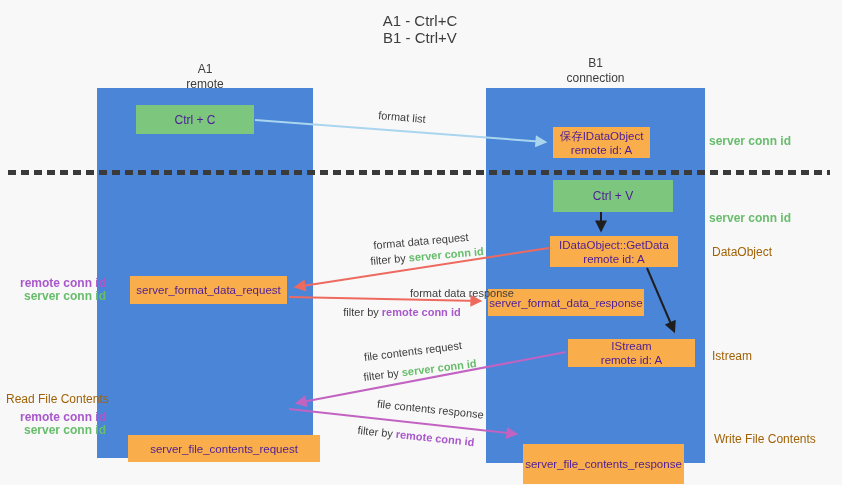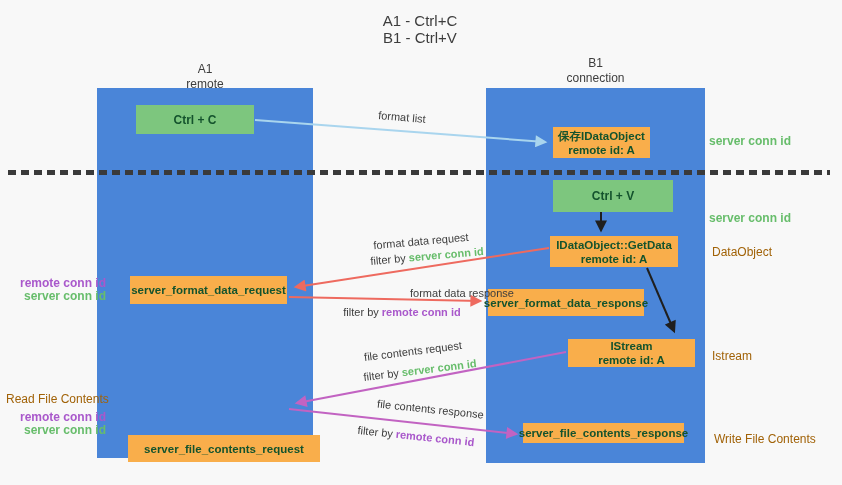--- a/index.html
+++ b/index.html
@@ -17,33 +17,33 @@
   .lane{position:absolute;background:#4a85d8;z-index:1;}
   .lane.left{left:97px;top:88px;width:216px;height:370px;}
   .lane.right{left:486px;top:88px;width:219px;height:375px;}
 
   .dotline{position:absolute;left:8px;top:170px;width:822px;height:5px;z-index:2;
            background:repeating-linear-gradient(90deg,#3a3a3a 0 8px,transparent 8px 13px);}
 
   svg.arrows{position:absolute;left:0;top:0;z-index:3;pointer-events:none;}
 
   .node{position:absolute;z-index:4;display:flex;flex-direction:column;align-items:center;
-        justify-content:center;color:#14532d;text-align:center;font-weight:bold;}
+        justify-content:center;color:#4c1d95;text-align:center;}
   .node.green{background:#7dc67e;font-size:12px;}
   .node.orange{background:#f9ae4b;font-size:11.5px;line-height:14px;}
 
   .n-ctrl-c{left:136px;top:105px;width:118px;height:29px;}
   .n-save{left:553px;top:127px;width:97px;height:31px;}
   .n-ctrl-v{left:553px;top:180px;width:120px;height:32px;}
   .n-getdata{left:550px;top:236px;width:128px;height:31px;}
   .n-freq{left:130px;top:276px;width:157px;height:28px;}
   .n-fresp{left:488px;top:289px;width:156px;height:27px;text-align:right;}
   .n-istream{left:568px;top:339px;width:127px;height:28px;}
   .n-fcreq{left:128px;top:392px;width:192px;height:27px;margin-top:43px;}
-  .n-fcresp{left:523px;top:423px;width:161px;height:20px;}
+  .n-fcresp{left:523px;top:444px;width:161px;height:40px;}
 
   .mid-label{position:absolute;z-index:5;font-size:11px;color:#3d3d3d;white-space:nowrap;
              text-align:center;}
   .green-t{color:#67bd6b;font-weight:bold;}
   .purple-t{color:#a958cb;font-weight:bold;}
 
   .side-label{position:absolute;z-index:6;font-size:12px;white-space:nowrap;}
   .side-label.dark{color:#a16207;}
   .side-left{right:748px;text-align:right;} 
 </style>

